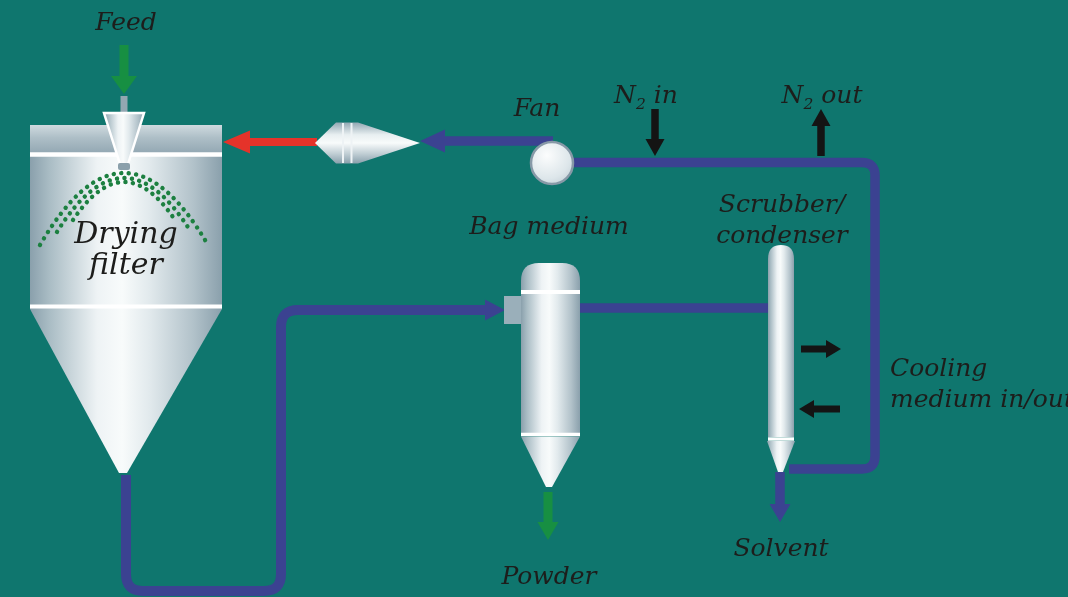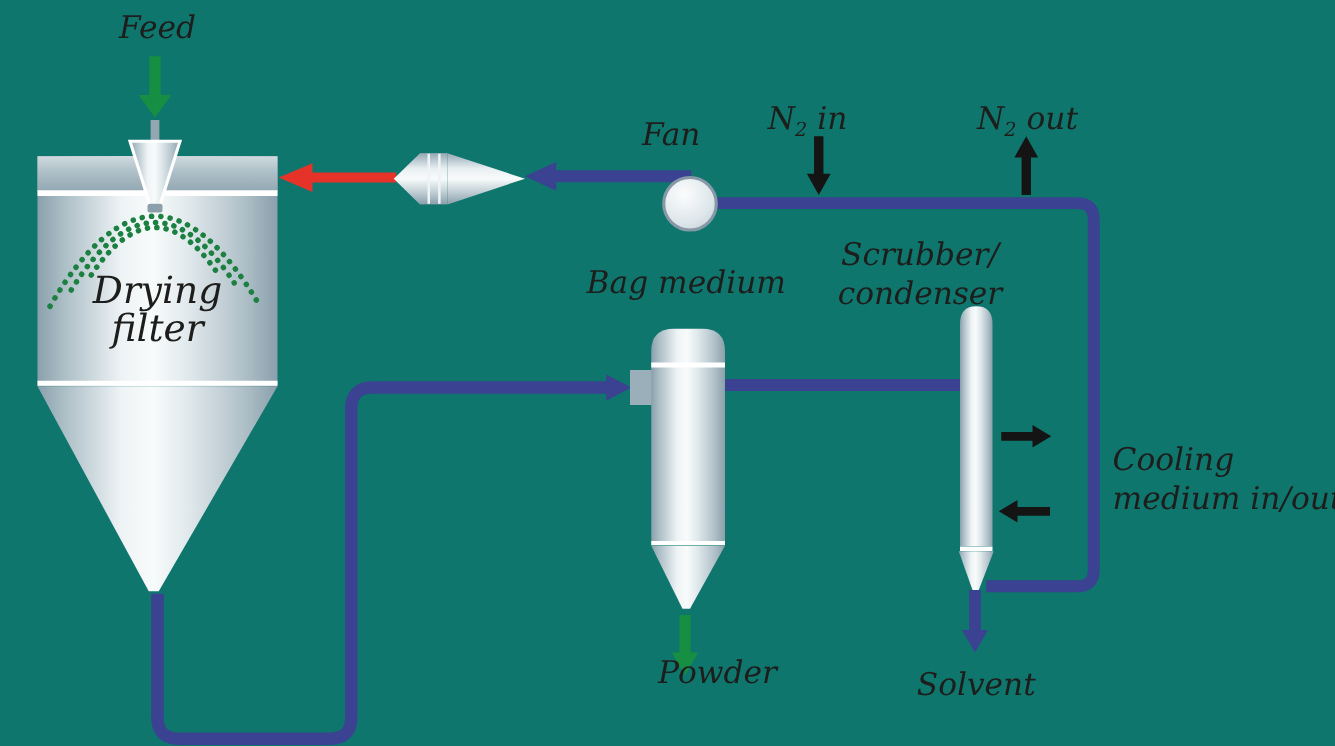--- a/index.html
+++ b/index.html
@@ -131,27 +131,27 @@
     <span>N</span><sub>2</sub><span> out</span>
   </div>
 
   <div class="lbl" style="left:126px;top:217px;font-size:30px;">
     <div>Drying</div>
     <div>filter</div>
   </div>
 
   <div class="lbl" style="left:549px;top:210px;">Bag medium</div>
 
-  <div class="lbl" style="left:736px;top:188px;text-align:center;">
+  <div class="lbl" style="left:782px;top:188px;text-align:center;">
     <div>Scrubber/</div>
     <div>condenser</div>
   </div>
 
   <div class="lbl left" style="left:890px;top:352px;">
     <div>Cooling</div>
     <div>medium in/out</div>
   </div>
 
-  <div class="lbl" style="left:549px;top:522px;margin-left:25px;">Powder</div>
+  <div class="lbl" style="left:549px;top:560px;">Powder</div>
 
   <div class="lbl" style="left:781px;top:532px;">Solvent</div>
 
 </div>
 
 </body></html>

